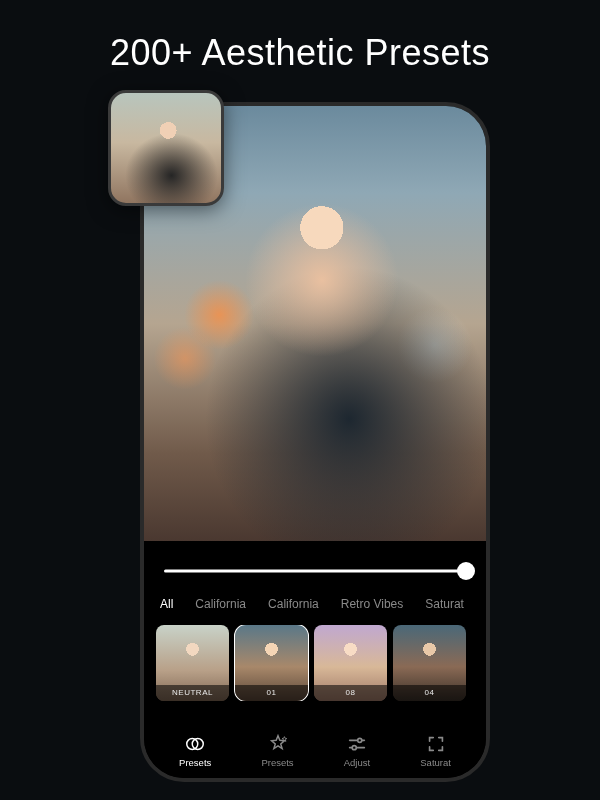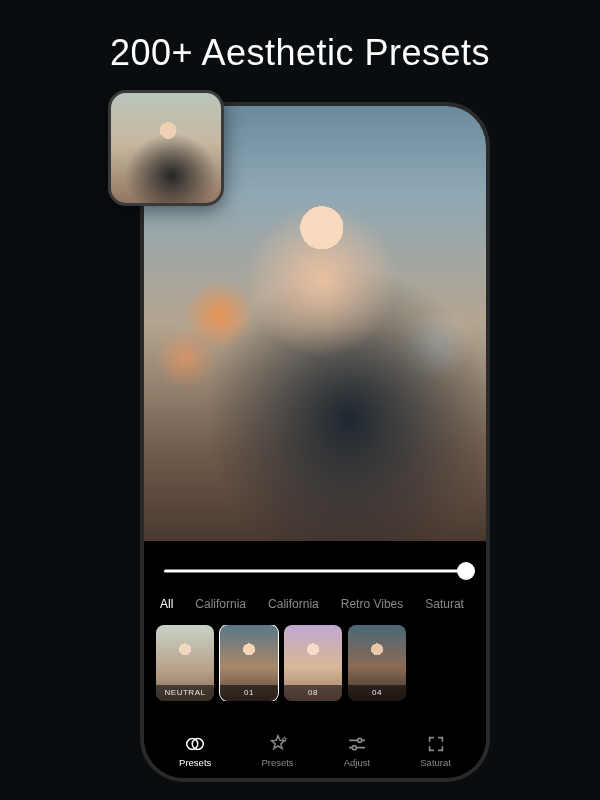--- a/index.html
+++ b/index.html
@@ -97,29 +97,30 @@
     overflow: hidden;
   }
   .cat-row .active { color: #fff; font-weight: 500; }
   .preset-row {
     display: flex;
     gap: 6px;
     overflow: hidden;
   }
   .preset {
     position: relative;
-    width: 58px;
+    width: 73px;
     height: 76px;
     border-radius: 8px;
     flex-shrink: 0;
     overflow: hidden;
   }
   .preset.selected {
     outline: 2px solid #fff;
     outline-offset: -1px;
+    border-radius: 11px;
   }
   .preset .mini {
     position: absolute;
     inset: 0;
   }
   .preset .lbl {
     position: absolute;
     left: 0; right: 0; bottom: 0;
     height: 16px;
     background: rgba(0,0,0,0.55);

